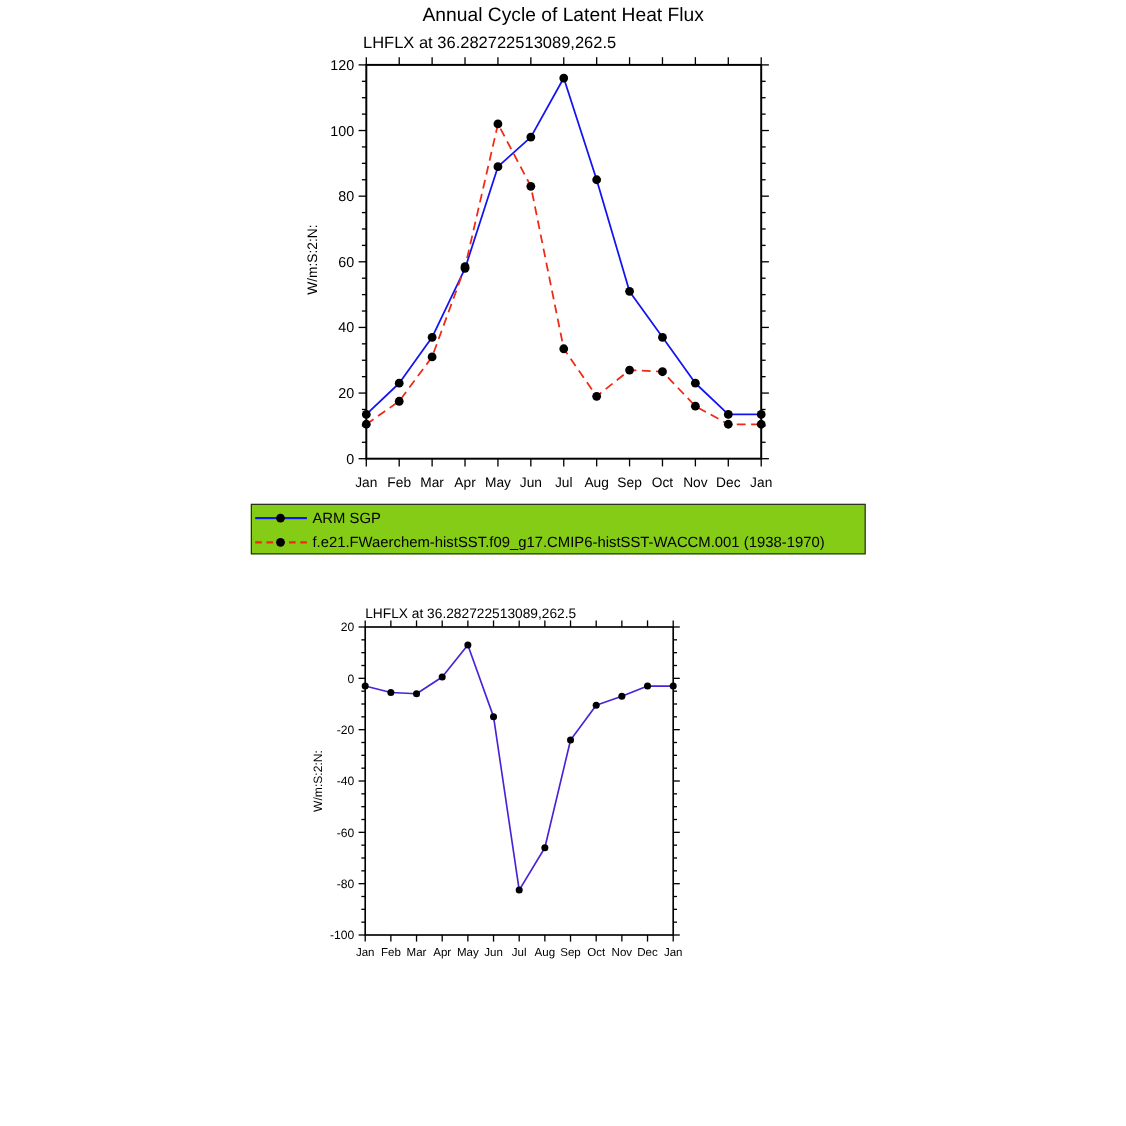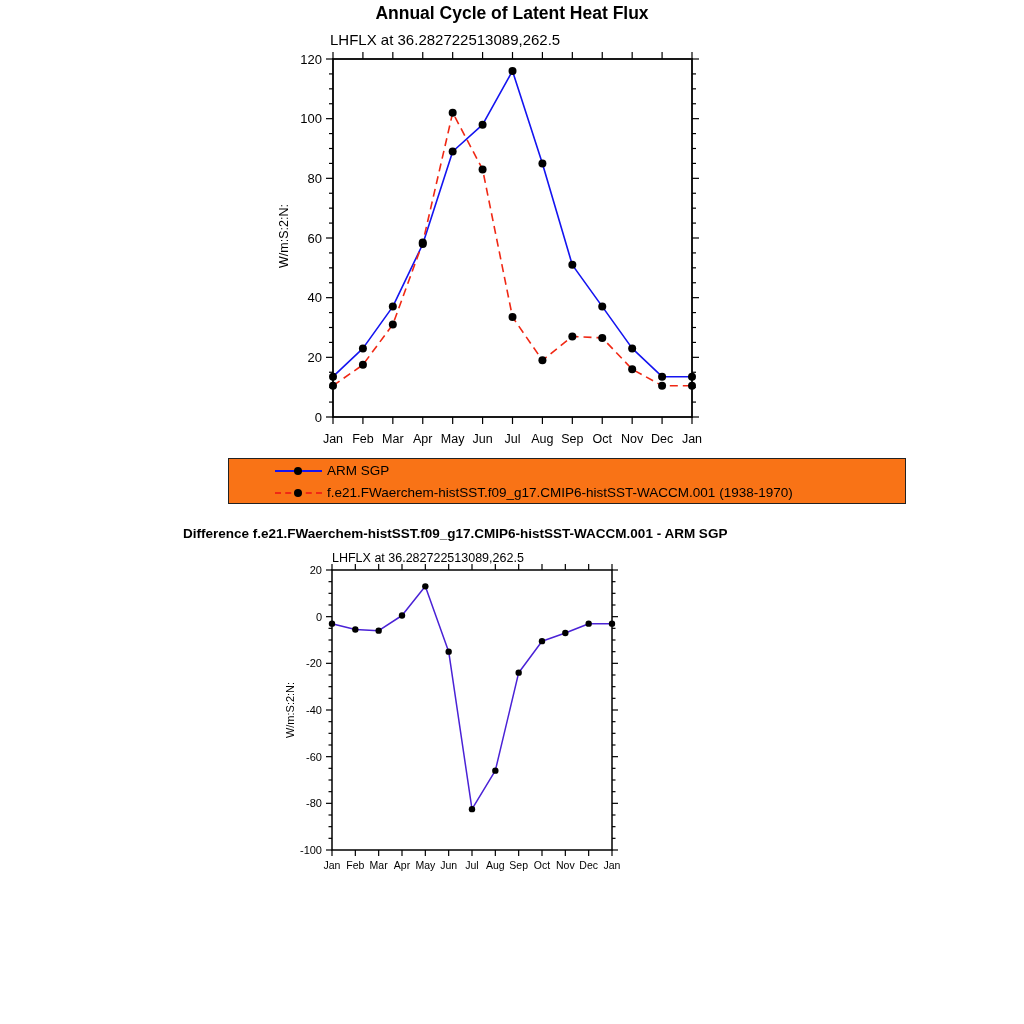--- a/index.html
+++ b/index.html
@@ -1,30 +1,30 @@
 <!DOCTYPE html>
 <html><head>
 <meta charset="utf-8">
 <style>
   html,body{margin:0;padding:0;background:#ffffff;}
   #figure{position:relative;width:1024px;height:1024px;background:#ffffff;
           font-family:"Liberation Sans",sans-serif;color:#000;overflow:hidden;}
   #figure svg{position:absolute;left:0;top:0;}
   svg text{font-family:"Liberation Sans",sans-serif;}
   .title1{position:absolute;left:0;top:3px;width:1024px;text-align:center;
-          font-size:17.5px;font-weight:bold;}
+          font-size:17.5px;font-weight:normal;}
   .subtitle1{position:absolute;left:330px;top:31px;font-size:15px;}
   .title2{position:absolute;left:183px;top:526px;font-size:13.5px;font-weight:bold;}
   .subtitle2{position:absolute;left:332px;top:551px;font-size:12.5px;}
   .ylab{position:absolute;transform:translate(-50%,-50%) rotate(-90deg);
         white-space:nowrap;}
   #ylab1{left:284px;top:236px;font-size:12.5px;}
   #ylab2{left:290px;top:710px;font-size:11px;}
-  .legend{position:absolute;left:228px;top:458px;width:678px;height:46px;
-          border:1px solid #222;box-sizing:border-box;background:#f97316;padding-left:43px;}
+  .legend{position:absolute;left:228px;top:458px;width:559px;height:46px;
+          border:1px solid #222;box-sizing:border-box;background:#84cc16;}
   .legend-row{position:relative;height:21px;display:flex;align-items:center;margin-top:1px;}
   .legend-sample{position:relative;width:47px;height:0;margin-left:3px;flex:none;}
   .legend-sample .ln{position:absolute;left:0;right:0;top:-1px;border-top:2px solid #000;}
   .legend-sample .dot{position:absolute;width:8px;height:8px;border-radius:50%;
                       background:#000;left:19px;top:-4px;}
   .legend-label{font-size:13.5px;margin-left:5px;white-space:nowrap;}
 </style>
 </head>
 <body>
 
@@ -291,17 +291,16 @@
     </div>
     <div class="legend-row">
       <span class="legend-sample">
         <span class="ln" style="border-top: 2px dashed rgb(240, 40, 20);"></span>
         <span class="dot"></span>
       </span>
       <span class="legend-label">f.e21.FWaerchem-histSST.f09_g17.CMIP6-histSST-WACCM.001 (1938-1970)</span>
     </div>
   </div>
 
-  <div class="title2">Difference f.e21.FWaerchem-histSST.f09_g17.CMIP6-histSST-WACCM.001 - ARM SGP</div>
   <div class="subtitle2">LHFLX at 36.282722513089,262.5</div>
   <div class="ylab" id="ylab2">W/m:S:2:N:</div>
 
 </div>
 
 </body></html>

